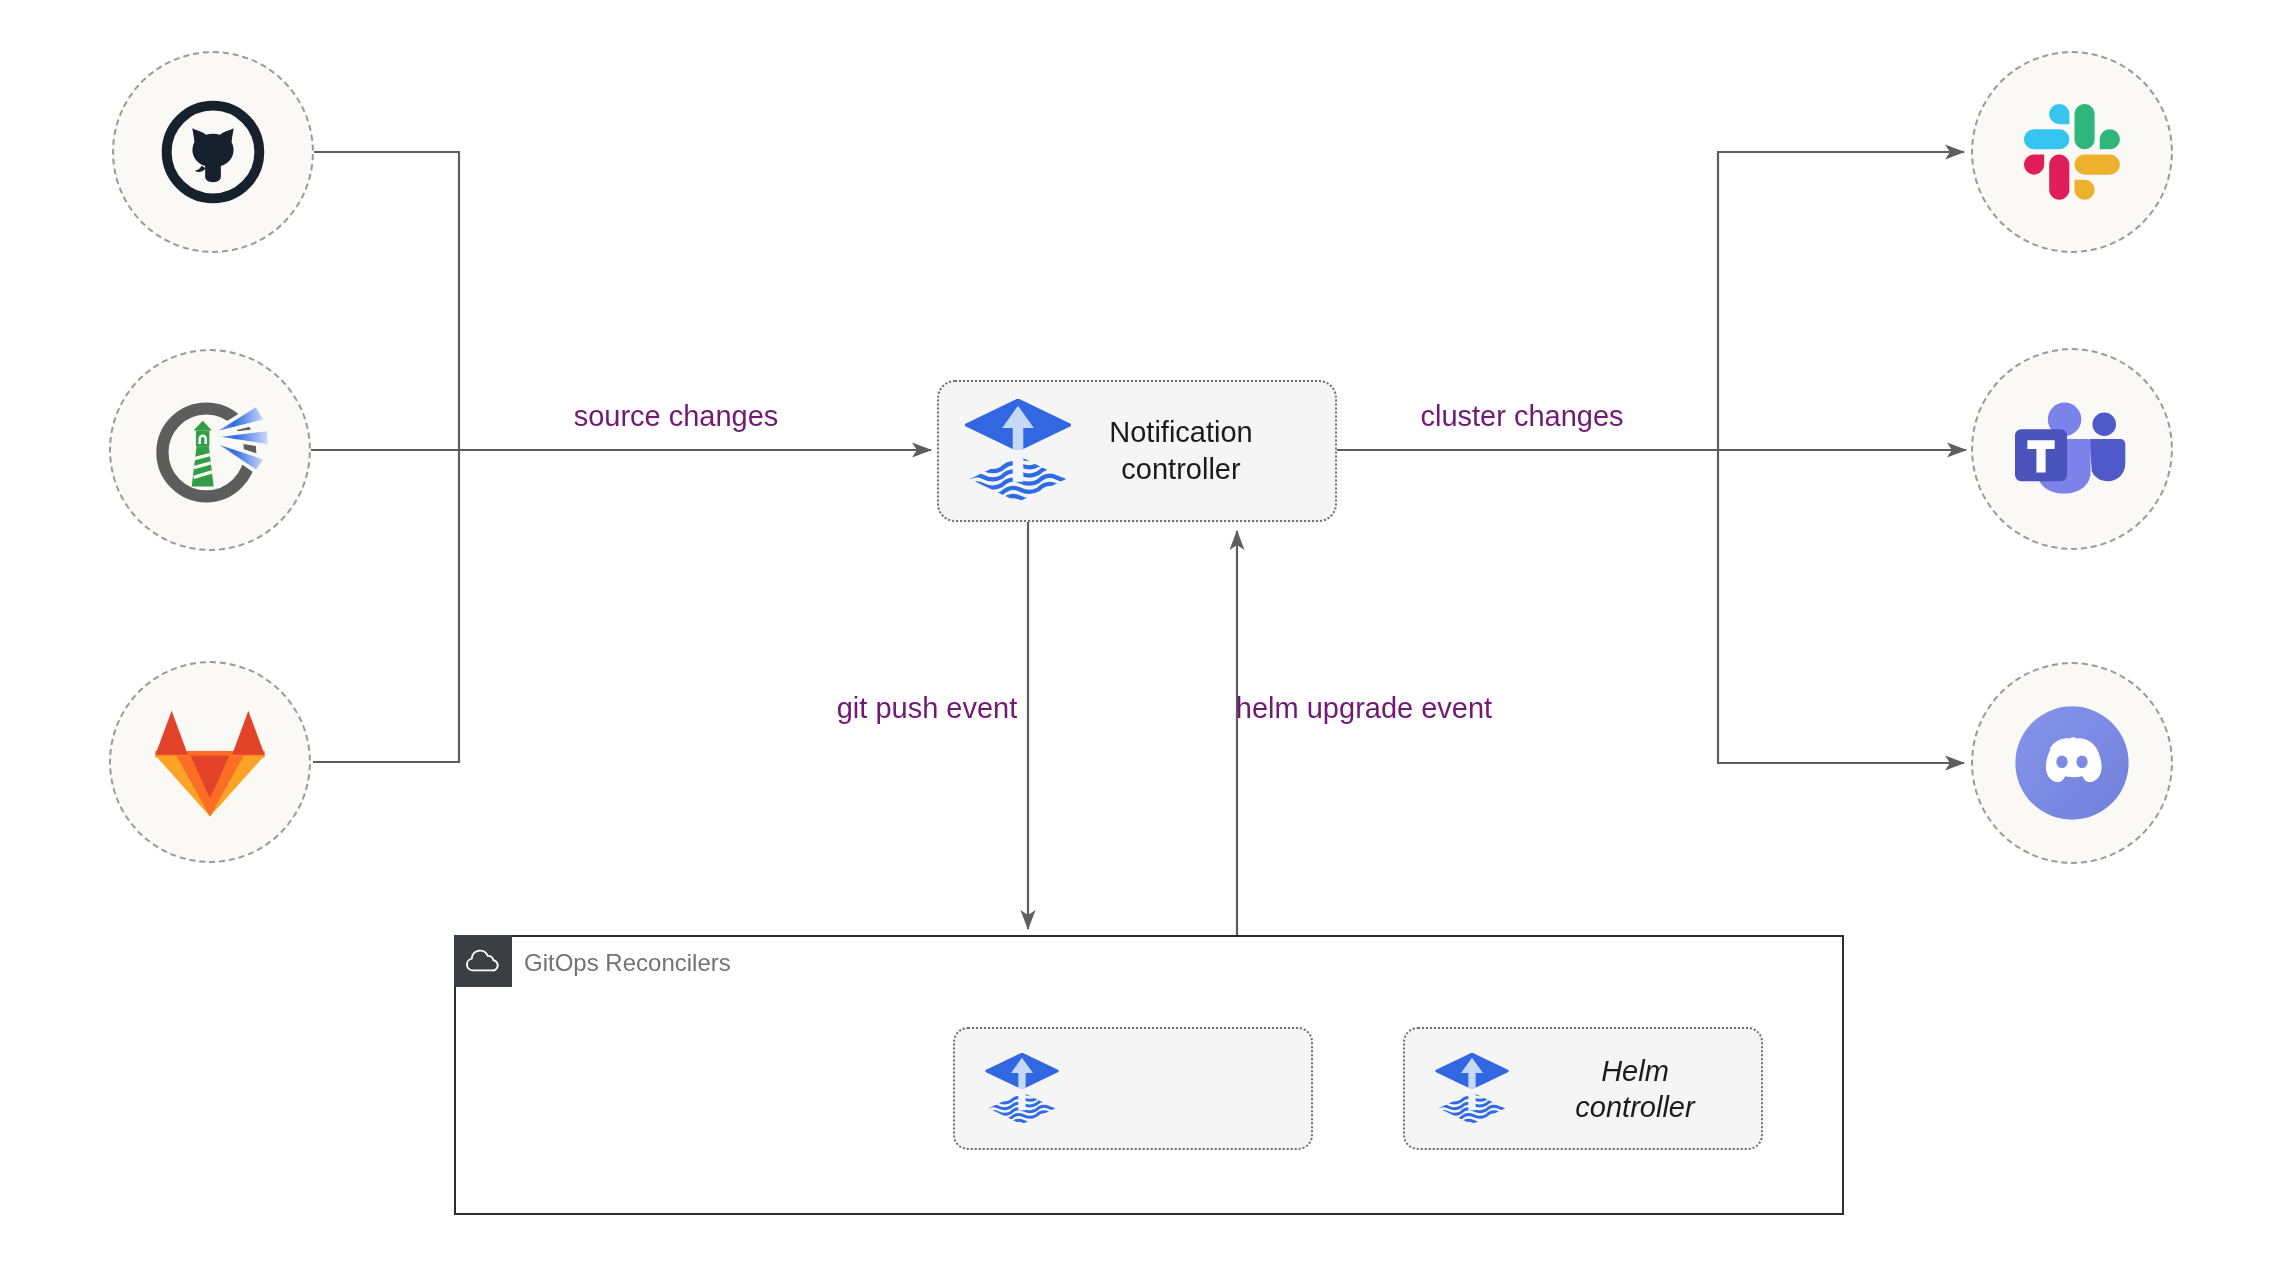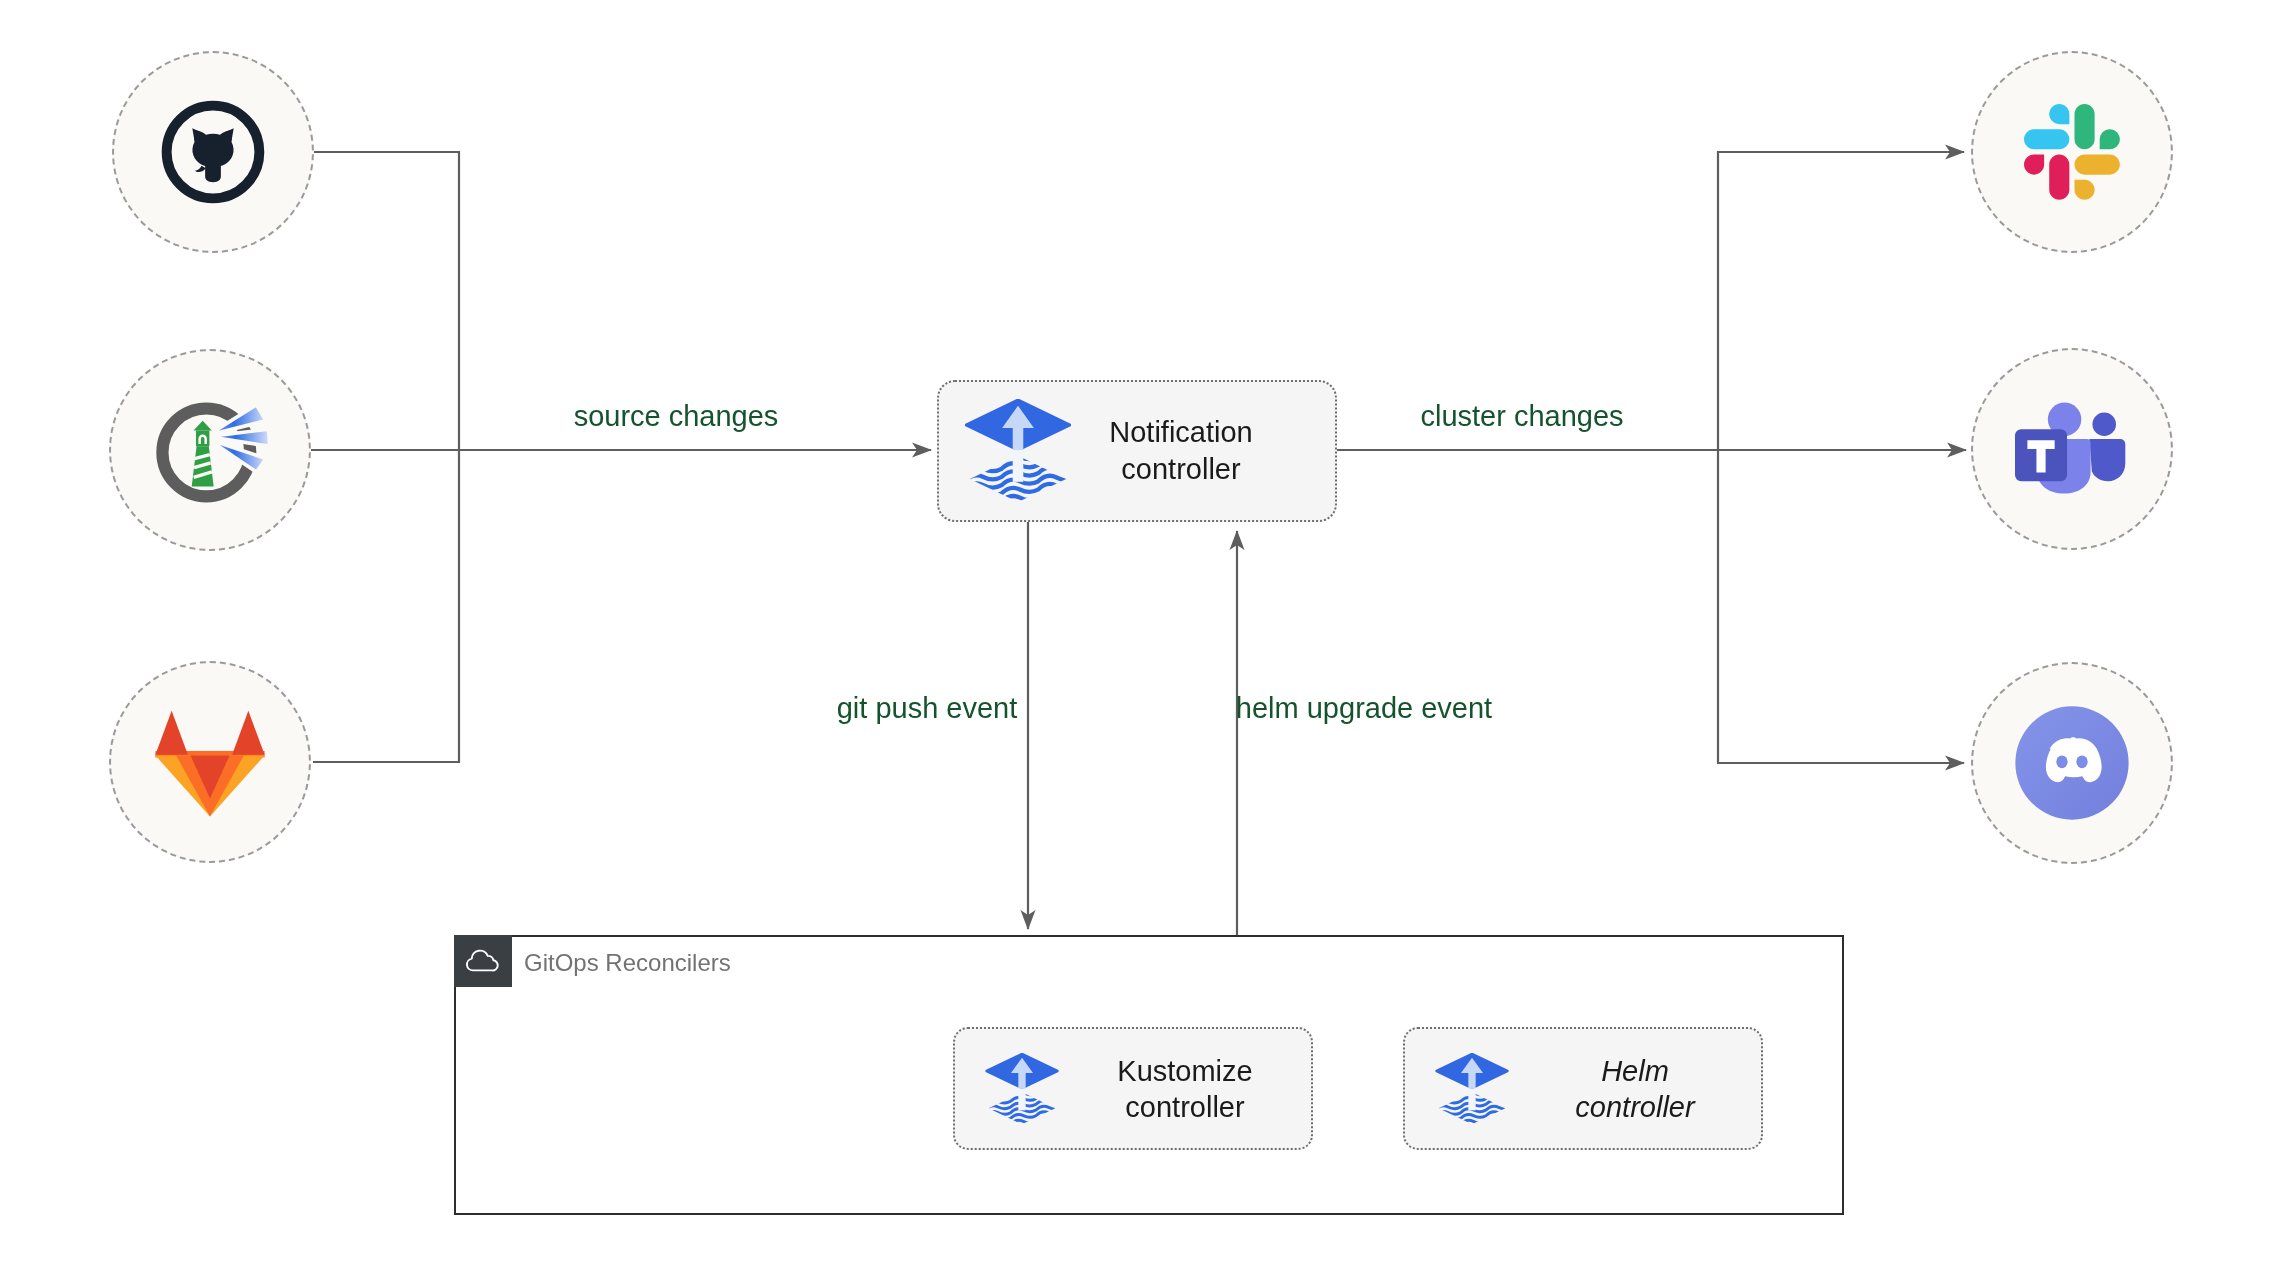--- a/index.html
+++ b/index.html
@@ -38,21 +38,21 @@
   .container-badge{
     position:absolute;left:-2px;top:-2px;width:58px;height:52px;background:#3a3f43;
     display:flex;align-items:center;justify-content:center;
   }
   .container-title{
     position:absolute;left:68px;top:0px;height:52px;line-height:52px;
     font-size:24px;color:#737373;white-space:nowrap;
   }
 
   .edge-label{
-    position:absolute;transform:translateX(-50%);font-size:29px;color:#14532d;
+    position:absolute;transform:translateX(-50%);font-size:29px;color:#701a75;
     white-space:nowrap;background:#ffffff;padding:0 4px;
   }
 </style>
 </head>
 <body>
 
 <div class="canvas">
 
   <svg class="wires" aria-hidden="true">
     <defs>
@@ -217,21 +217,20 @@
       </svg>
     </div>
     <div class="container-title">GitOps Reconcilers</div>
   </div>
 
 
   <div class="node-box small-box" style="left:953px;top:1027px;">
     <svg class="flux" width="74" height="72" viewBox="0 0 110 108">
       <use href="#flux-sym"></use>
     </svg>
-    <div class="label" style="max-width:180px;margin:0 auto;">Kustomize controller</div>
   </div>
 
   <div class="node-box small-box" style="left:1403px;top:1027px;font-style:italic;">
     <svg class="flux" width="74" height="72" viewBox="0 0 110 108">
       <use href="#flux-sym"></use>
     </svg>
     <div class="label" style="max-width:180px;margin:0 auto;">Helm controller</div>
   </div>
 
 </div>

